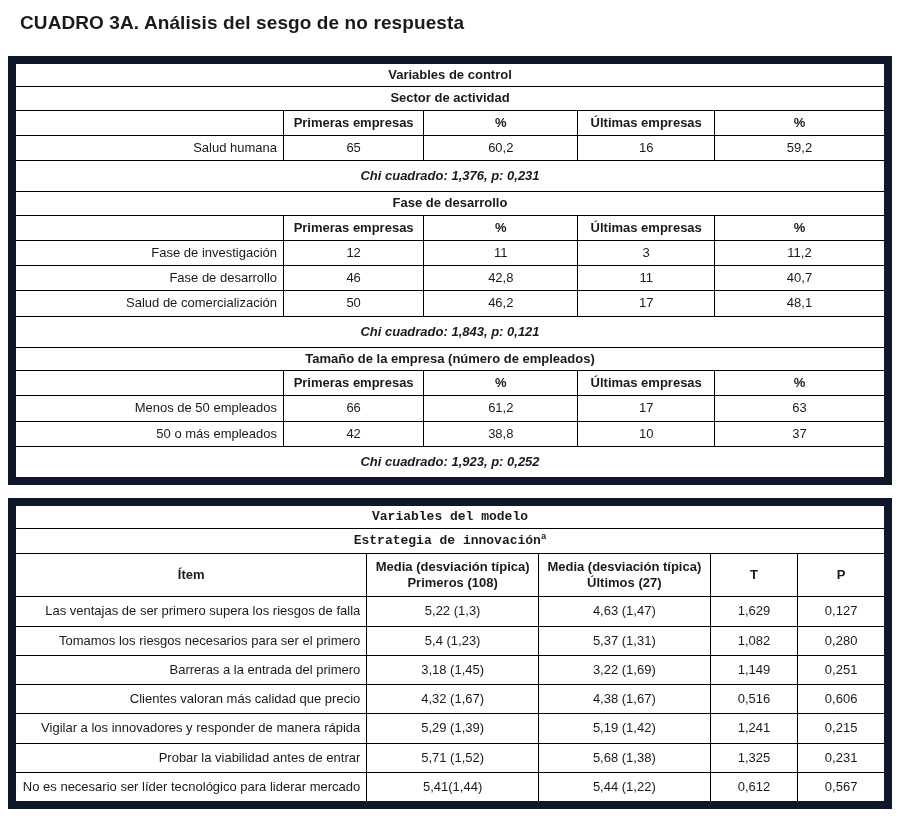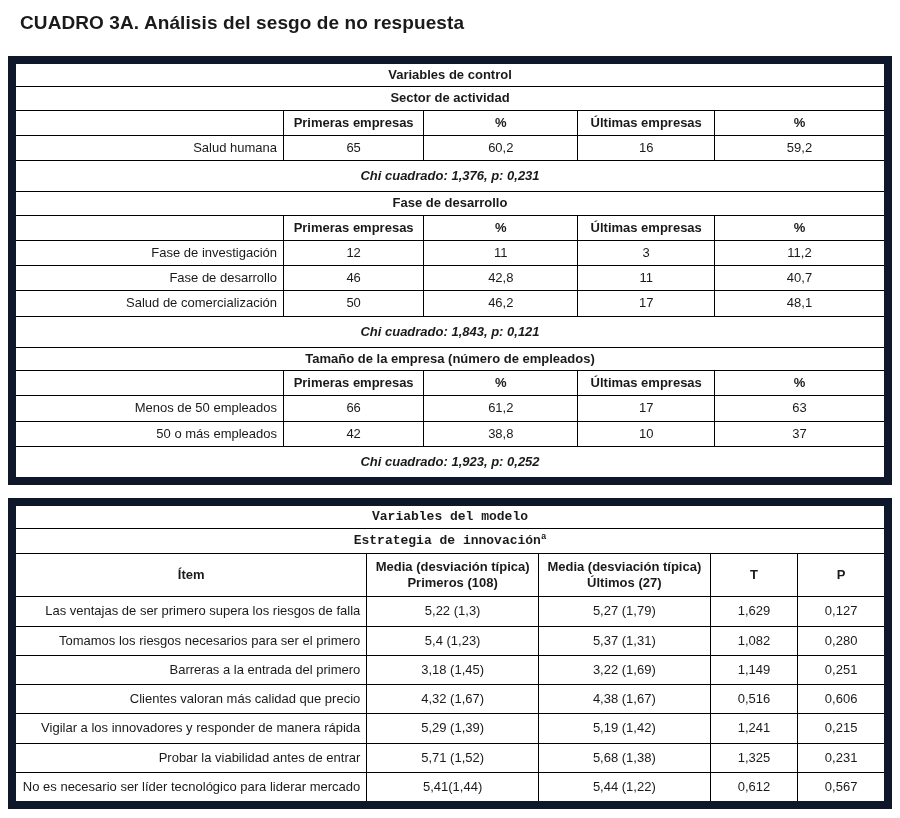--- a/index.html
+++ b/index.html
@@ -184,21 +184,21 @@
             <span class="head-line">Media (desviación típica)</span>
             <span class="head-line">Últimos (27)</span>
           </td>
           <td>T</td>
           <td>P</td>
         </tr>
 
         <tr>
           <td class="left">Las ventajas de ser primero supera los riesgos de falla</td>
           <td>5,22 (1,3)</td>
-          <td>5,27 (1,79)</td>
+          <td>4,63 (1,47)</td>
           <td>1,629</td>
           <td>0,127</td>
         </tr>
         <tr>
           <td class="left">Tomamos los riesgos necesarios para ser el primero</td>
           <td>5,4 (1,23)</td>
           <td>5,37 (1,31)</td>
           <td>1,082</td>
           <td>0,280</td>
         </tr>

